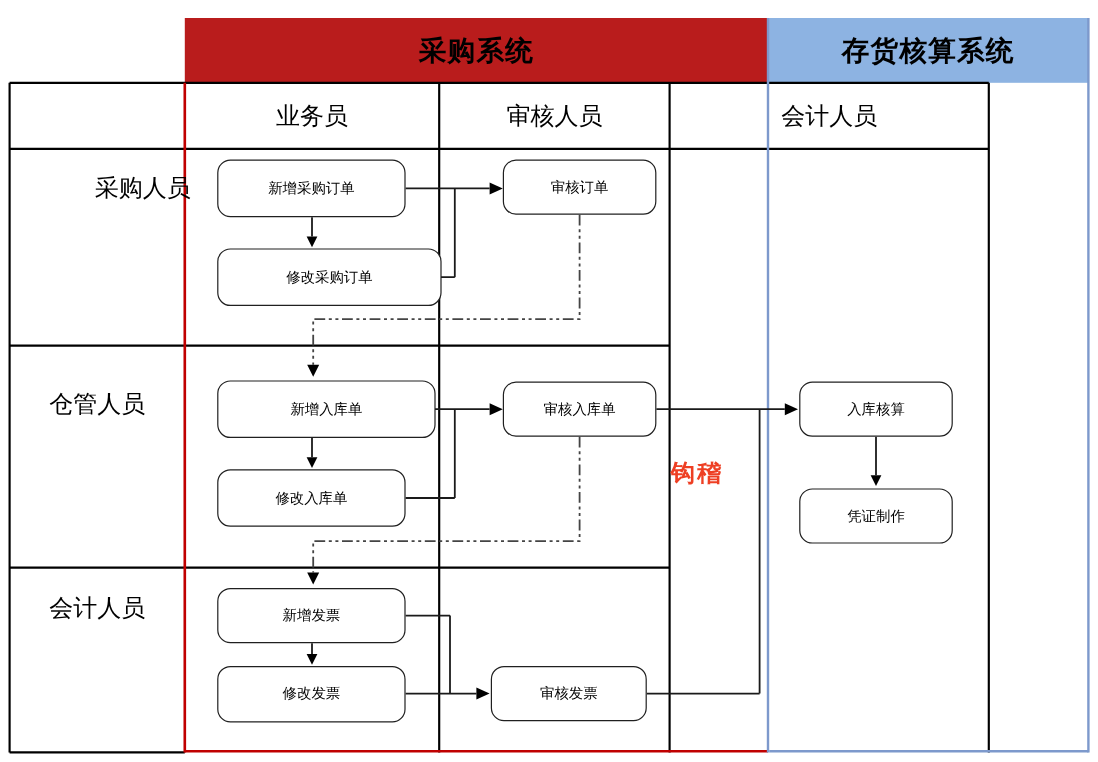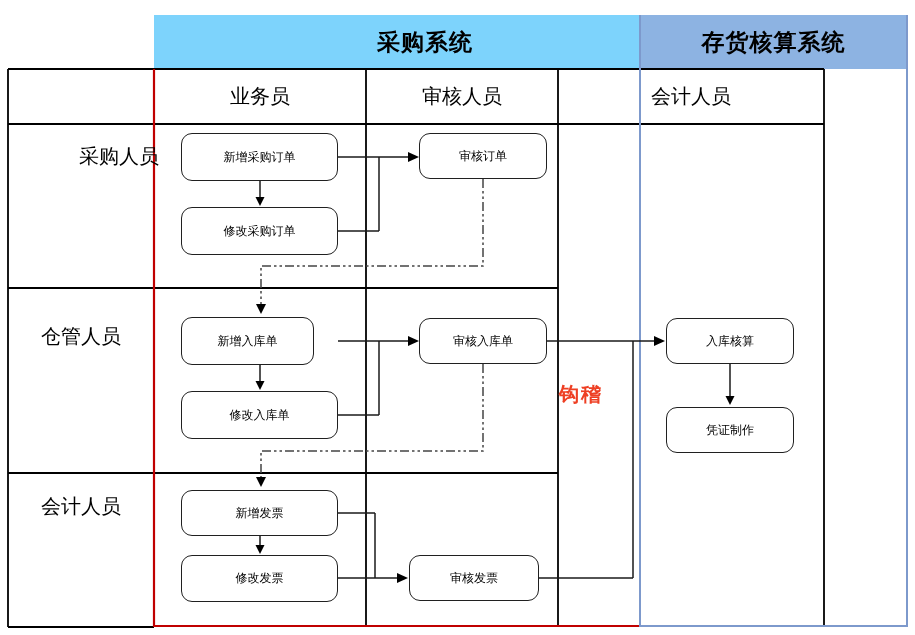--- a/index.html
+++ b/index.html
@@ -1,40 +1,40 @@
 <!DOCTYPE html>
 <html><head>
 <meta charset="utf-8">
 <style>
   html,body{margin:0;padding:0;background:#ffffff;}
   .canvas{
     position:relative;width:915px;height:635px;background:#ffffff;overflow:hidden;
     font-family:"Liberation Sans","DejaVu Sans",sans-serif;color:#000;
   }
   .band{position:absolute;top:15px;height:54px;display:flex;align-items:center;justify-content:center;}
-  .band-gray{left:154px;width:486px;background:#7dd3fc;padding-left:28px;}
+  .band-gray{left:154px;width:486px;background:#b91c1c;}
   .band-blue{left:640px;width:267px;background:#8db3e2;}
   .band-title{font-size:23px;font-weight:bold;letter-spacing:1px;}
   svg.layer{position:absolute;left:0;top:0;}
   .col-header{position:absolute;top:69px;height:55px;display:flex;align-items:center;justify-content:center;font-size:20px;border-radius:24px;}
   .ch-1{left:154px;width:212px;}
   .ch-2{left:366px;width:192px;}
   .ch-3{left:558px;width:266px;}
   .row-label{position:absolute;left:8px;width:146px;height:28px;display:flex;align-items:center;justify-content:center;font-size:20px;}
   .rl-1{top:142px;margin-left:38px;}
   .rl-2{top:322px;}
   .rl-3{top:492px;}
   .node{
     position:absolute;background:#ffffff;border:1.6px solid #202020;border-radius:11px;
     display:flex;align-items:center;justify-content:center;font-size:12px;box-sizing:border-box;z-index:3;
   }
   .n-new-po{left:181px;top:133px;width:157px;height:48px;}
-  .n-edit-po{left:181px;top:207px;width:157px;height:48px;}
+  .n-edit-po{left:181px;top:207px;width:187px;height:48px;}
   .n-audit-po{left:419px;top:133px;width:128px;height:46px;}
-  .n-new-receipt{left:181px;top:317px;width:133px;height:48px;}
+  .n-new-receipt{left:181px;top:317px;width:182px;height:48px;}
   .n-edit-receipt{left:181px;top:391px;width:157px;height:48px;}
   .n-audit-receipt{left:419px;top:318px;width:128px;height:46px;}
   .n-wh-acct{left:666px;top:318px;width:128px;height:46px;}
   .n-voucher{left:666px;top:407px;width:128px;height:46px;}
   .n-new-inv{left:181px;top:490px;width:157px;height:46px;}
   .n-edit-inv{left:181px;top:555px;width:157px;height:47px;}
   .n-audit-inv{left:409px;top:555px;width:130px;height:46px;}
   .recon{
     position:absolute;left:559px;top:345px;font-size:20px;font-weight:bold;color:#ee3f23;
     letter-spacing:2px;z-index:4;margin-top:36px;

